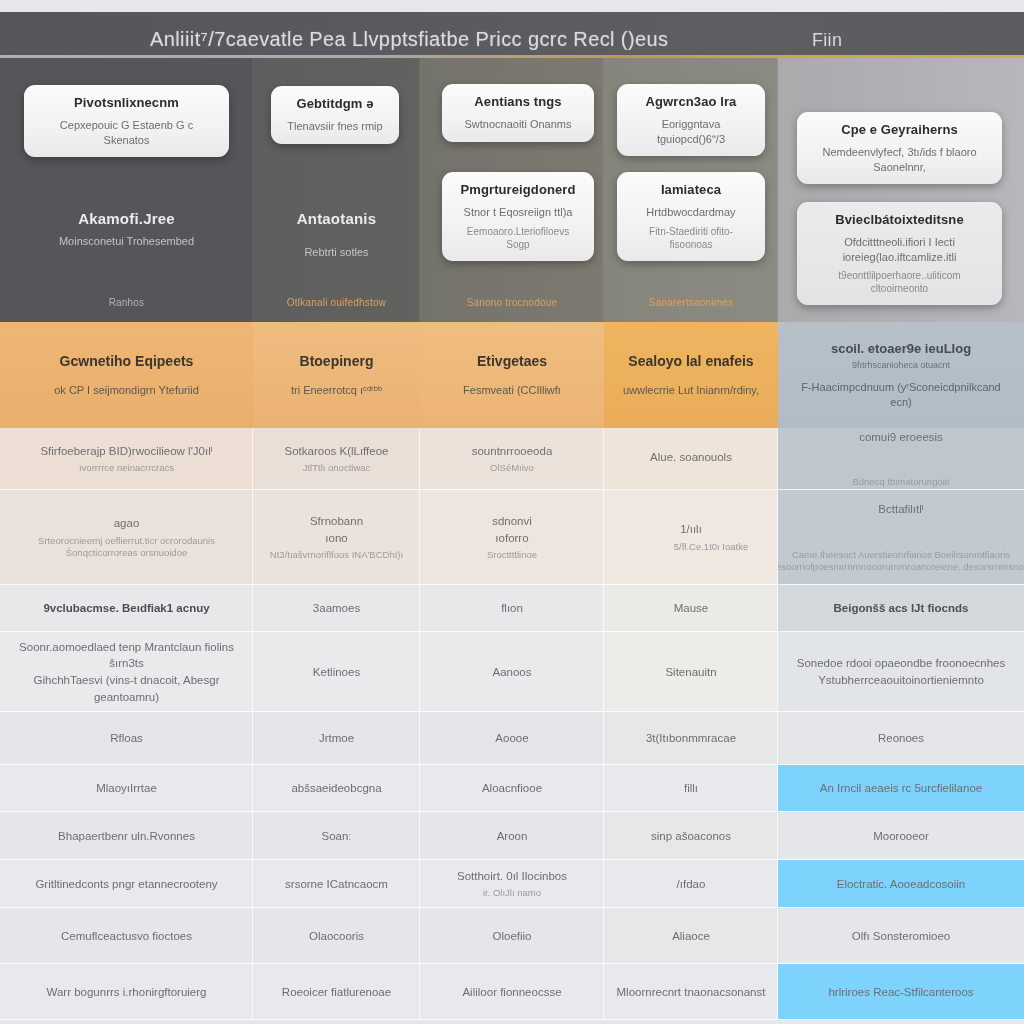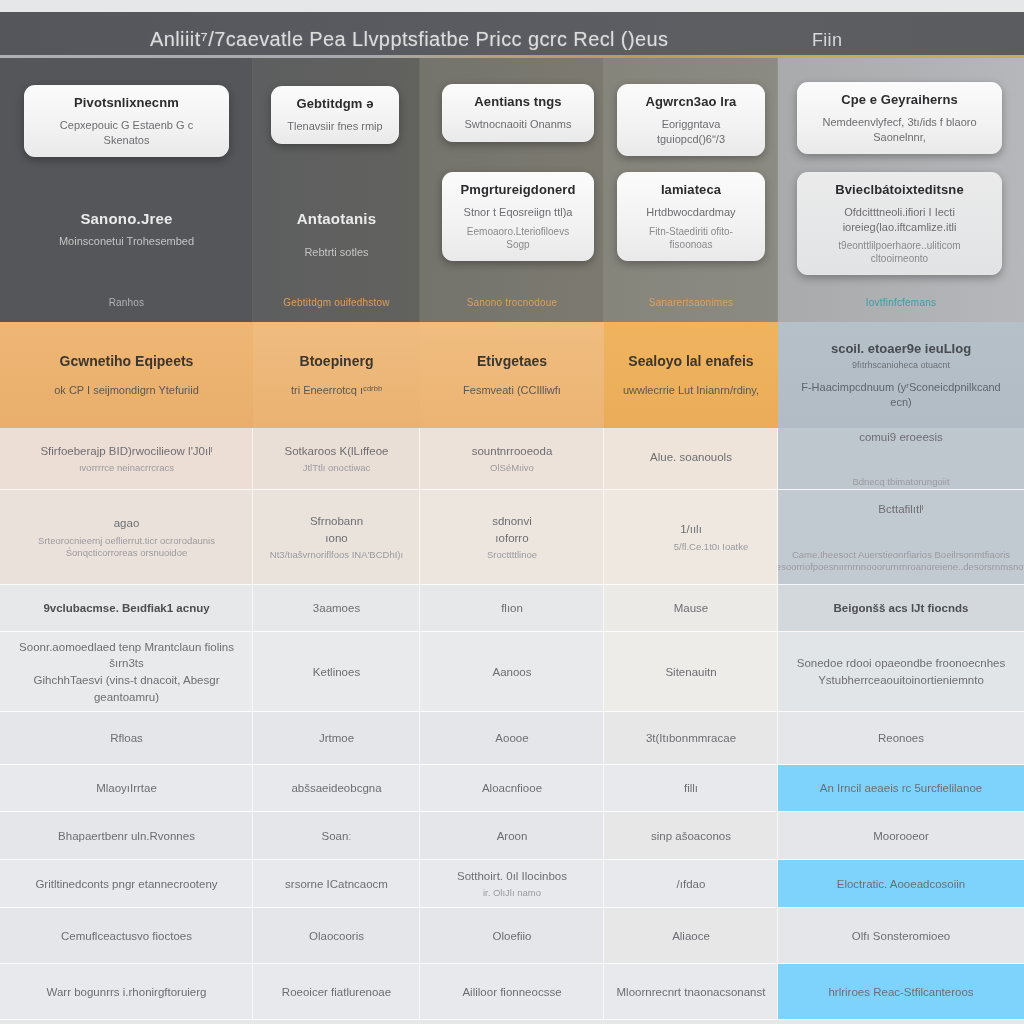--- a/index.html
+++ b/index.html
@@ -48,21 +48,21 @@
       #74736c 41%, #7c7a70 59%,
       #86857c 59%, #8c8b83 76%,
       #a9aaac 76%, #b6b7ba 100%);
   }
   .panel-cols { position: absolute; inset: 0; display: flex; }
   .panel-col { position: relative; height: 100%; }
   .panel-col.c1 { width: 253px; }
   .panel-col.c2 { width: 167px; }
   .panel-col.c3 { width: 184px; }
   .panel-col.c4 { width: 174px; }
-  .panel-col.c5 { width: 246px; }
+  .panel-col.c5 { width: 246px; margin-top: 30px; }
   .col-sep {
     position: absolute; right: 0; top: 0; width: 1px; height: 100%;
     background: rgba(255,255,255,0.07);
   }
 
   .card {
     position: absolute;
     background: linear-gradient(180deg, #fbfbfb 0%, #f2f2f2 60%, #e9e9e9 100%);
     border-radius: 11px;
     box-shadow: 0 3px 9px rgba(0,0,0,0.30), 0 0 0 1px rgba(255,255,255,0.10) inset;
@@ -194,34 +194,34 @@
 
   <div class="panel">
     <div class="panel-cols">
 
       <div class="panel-col c1">
         <div class="col-sep"></div>
         <div class="card" style="left:24px; top:27px; width:205px;">
           <div class="card-title">Pivotsnlixnecnm</div>
           <div class="card-sub">Cepxepouic G Estaenb G c Skenatos</div>
         </div>
-        <div class="panel-heading" style="top:152px;">Sanono.Jree</div>
+        <div class="panel-heading" style="top:152px;">Akamofi.Jree</div>
         <div class="panel-subheading" style="top:177px;">Moinsconetui Trohesembed</div>
         <div class="panel-link" style="color:#b3b3b5;">Ranhos</div>
       </div>
 
       <div class="panel-col c2">
         <div class="col-sep"></div>
         <div class="card" style="left:18px; top:28px; width:128px;">
           <div class="card-title">Gebtitdgm ə</div>
           <div class="card-sub">Tlenavsiir fnes rmip</div>
         </div>
         <div class="panel-heading" style="top:152px;">Antaotanis</div>
         <div class="panel-subheading" style="top:188px;">Rebtrti sotles</div>
-        <div class="panel-link" style="color:#d8a060;">Gebtitdgm ouifedhstow</div>
+        <div class="panel-link" style="color:#d8a060;">Otlkanali ouifedhstow</div>
       </div>
 
       <div class="panel-col c3">
         <div class="col-sep"></div>
         <div class="card" style="left:22px; top:26px; width:152px;">
           <div class="card-title">Aentians tngs</div>
           <div class="card-sub">Swtnocnaoiti Onanms</div>
         </div>
         <div class="card" style="left:22px; top:114px; width:152px;">
           <div class="card-title">Pmgrtureigdonerd</div>

